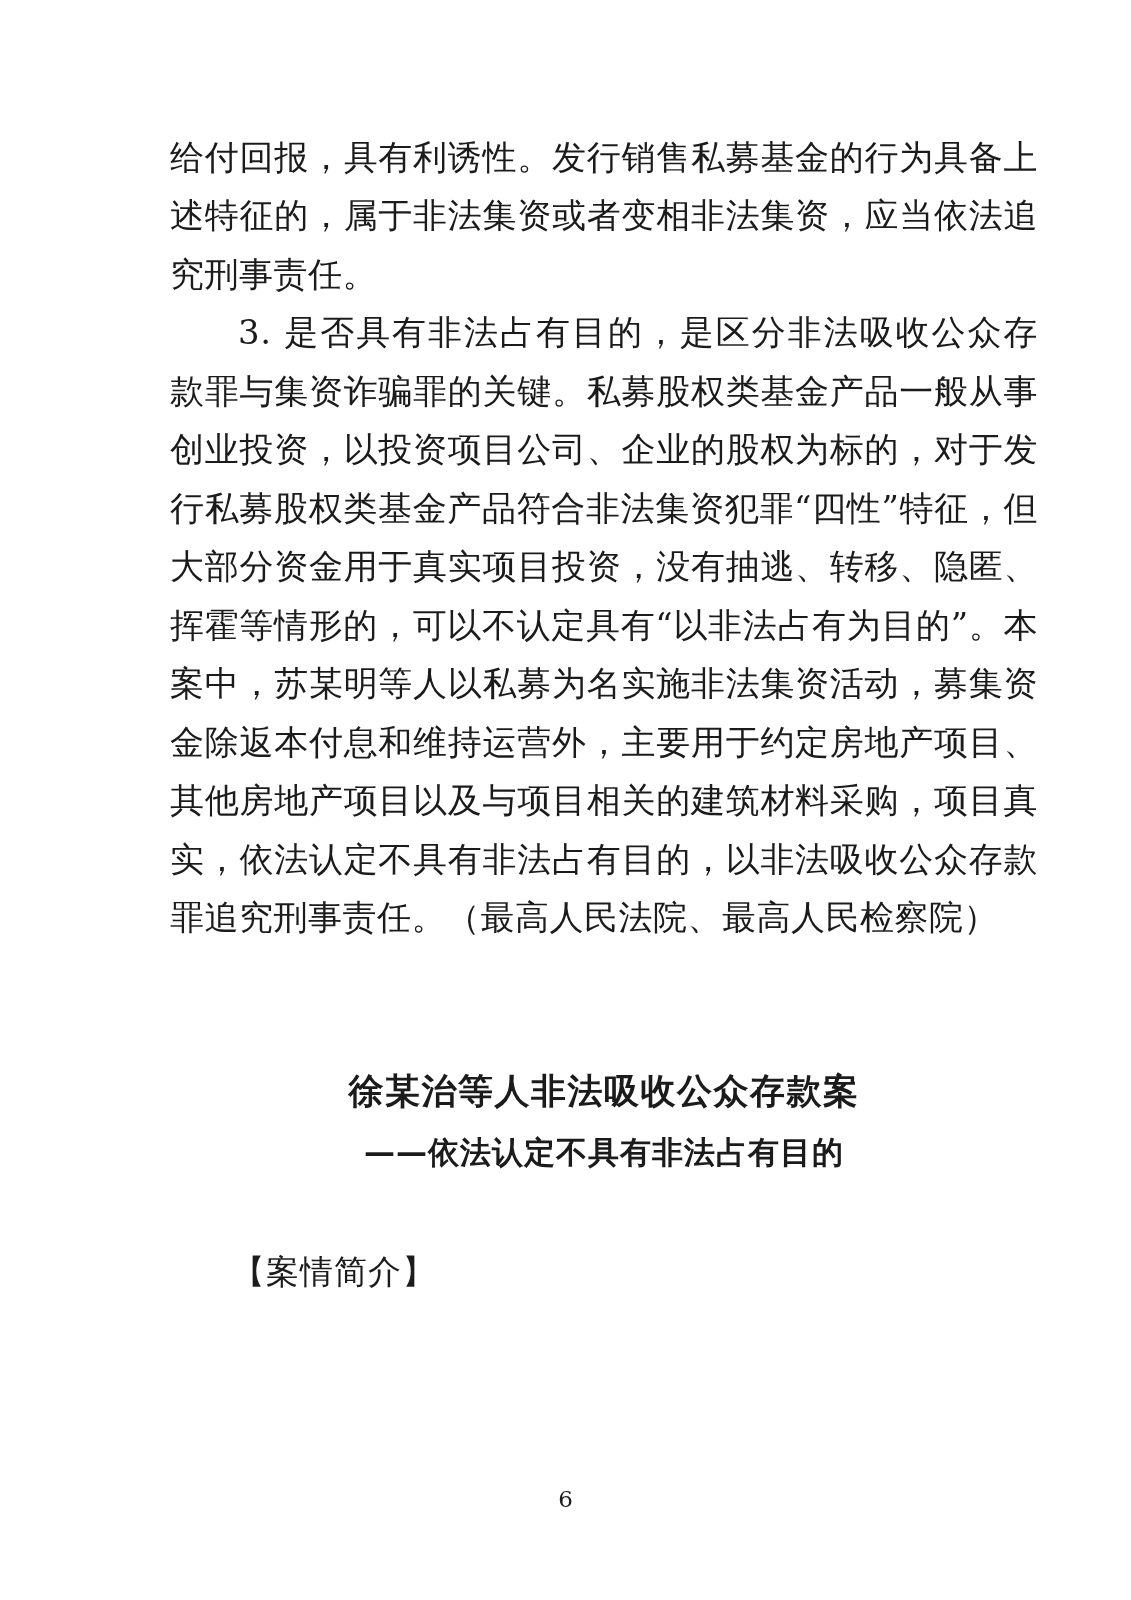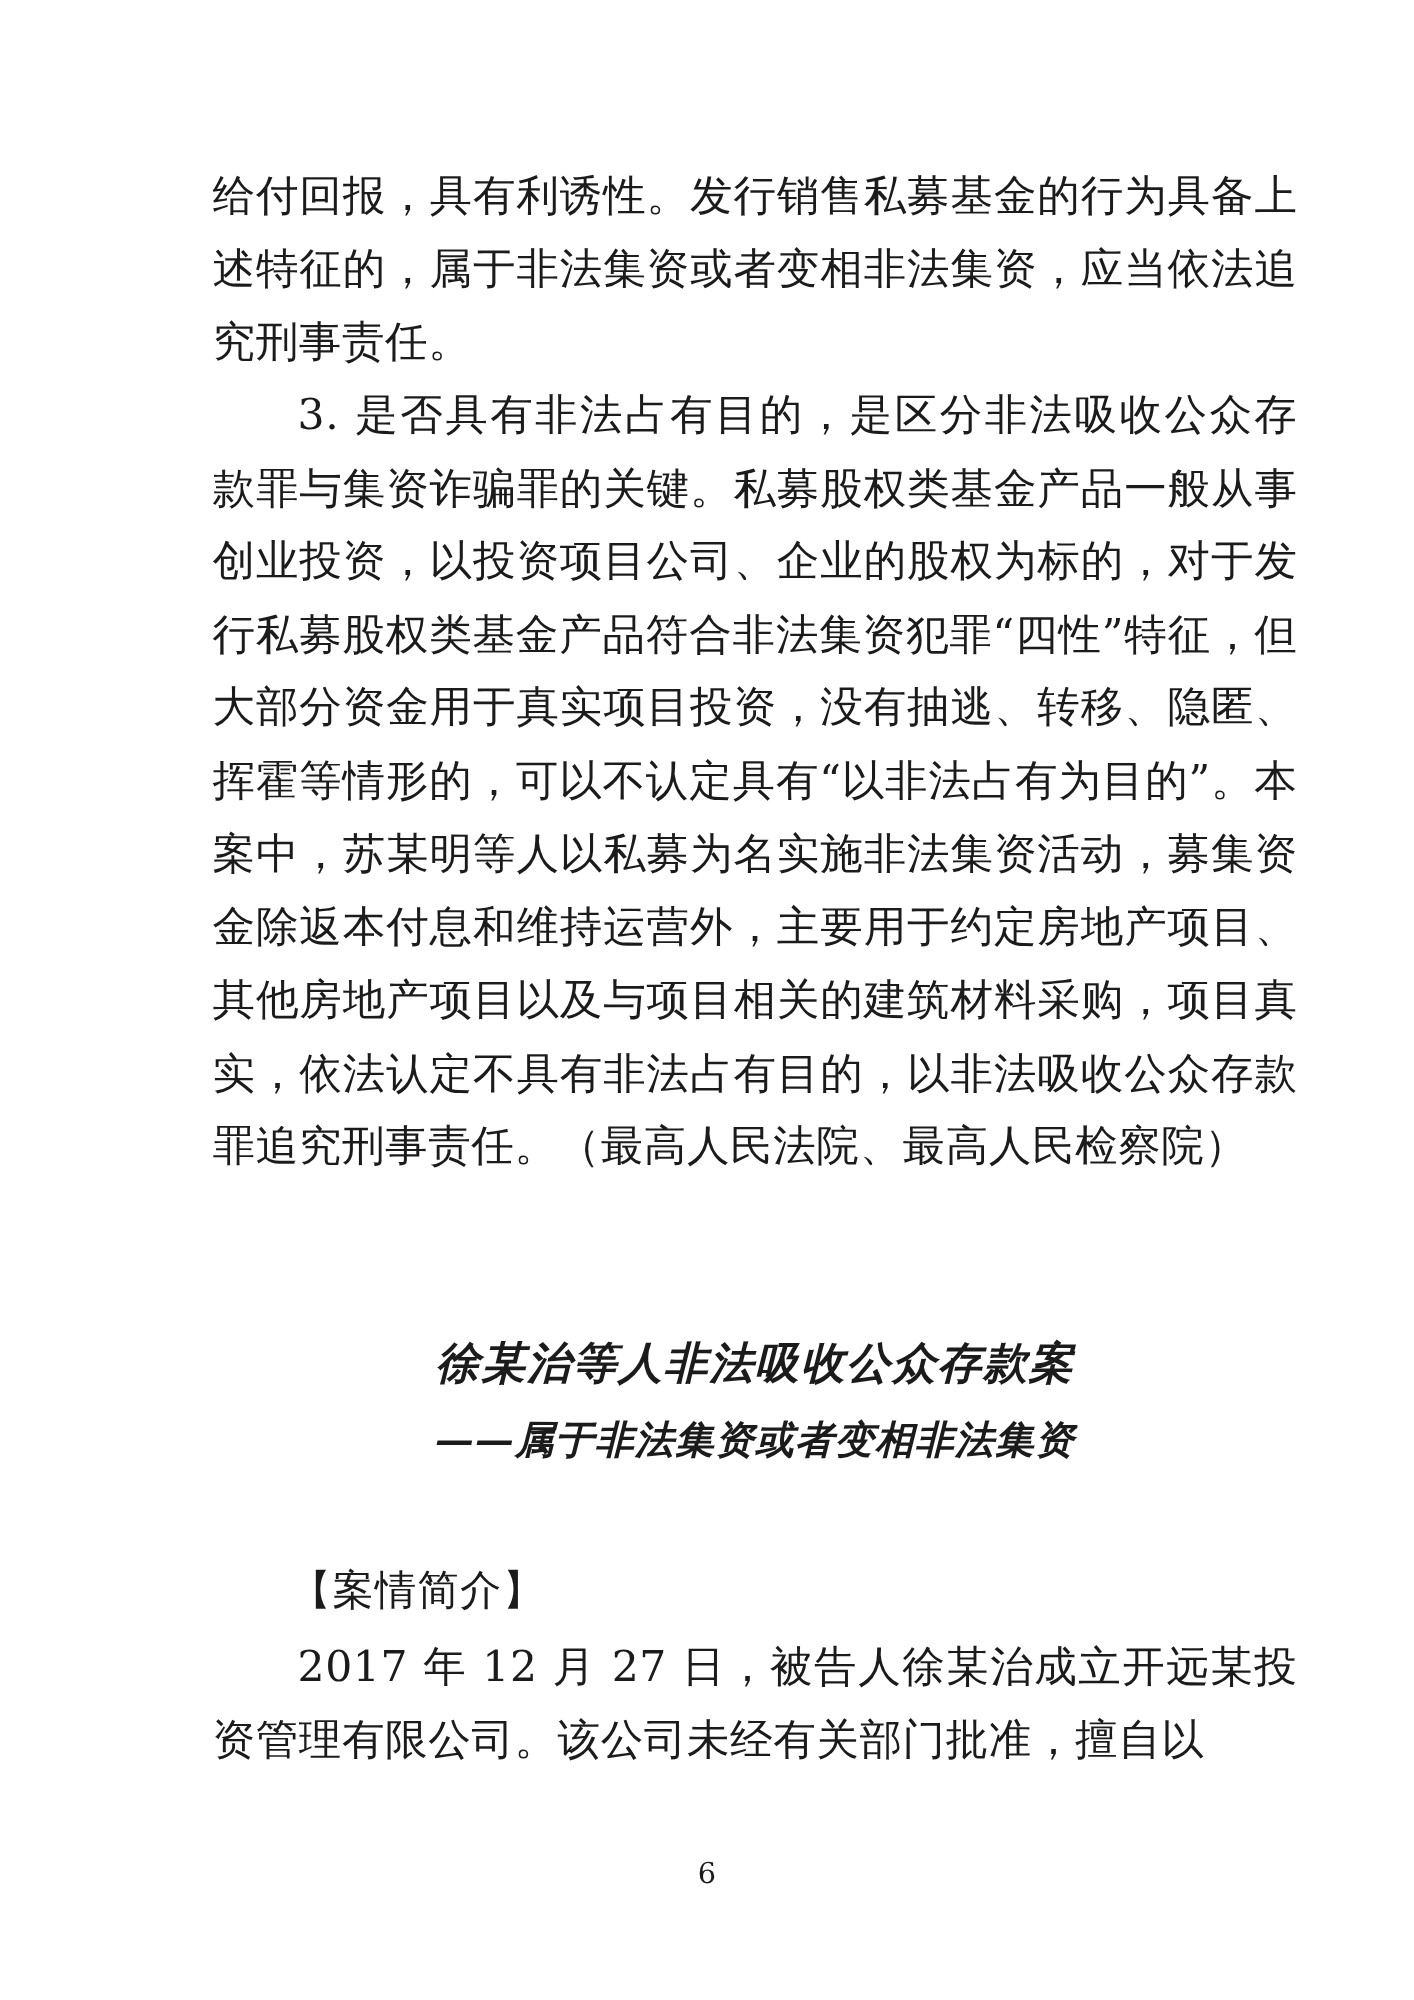--- a/index.html
+++ b/index.html
@@ -30,21 +30,20 @@
     text-justify: inter-ideograph;
     letter-spacing: 0.5px;
     margin: 0;
   }
   .para.indent {
     text-indent: 68px;
   }
   .case-title-wrap {
     margin-top: 118px;
     text-align: center;
-    font-style: italic;
   }
   .case-title {
     font-size: 35px;
     font-weight: bold;
     letter-spacing: 1.5px;
     line-height: 1.5;
   }
   .case-subtitle {
     font-size: 31px;
     font-weight: bold;
@@ -75,22 +74,21 @@
 <body>
 
 <div class="page">
 
   <p class="para">给付回报，具有利诱性。发行销售私募基金的行为具备上述特征的，属于非法集资或者变相非法集资，应当依法追究刑事责任。</p>
 
   <p class="para indent">3. 是否具有非法占有目的，是区分非法吸收公众存款罪与集资诈骗罪的关键。私募股权类基金产品一般从事创业投资，以投资项目公司、企业的股权为标的，对于发行私募股权类基金产品符合非法集资犯罪“四性”特征，但大部分资金用于真实项目投资，没有抽逃、转移、隐匿、挥霍等情形的，可以不认定具有“以非法占有为目的”。本案中，苏某明等人以私募为名实施非法集资活动，募集资金除返本付息和维持运营外，主要用于约定房地产项目、其他房地产项目以及与项目相关的建筑材料采购，项目真实，依法认定不具有非法占有目的，以非法吸收公众存款罪追究刑事责任。（最高人民法院、最高人民检察院）</p>
 
   <div class="case-title-wrap">
     <div class="case-title">徐某治等人非法吸收公众存款案</div>
-    <div class="case-subtitle">——属于非法集资或者变相非法集资</div>
+    <div class="case-subtitle">——依法认定不具有非法占有目的</div>
   </div>
 
   <div class="section-heading">【案情简介】</div>
 
-  <p class="para indent">2017 年 12 月 27 日，被告人徐某治成立开远某投资管理有限公司。该公司未经有关部门批准，擅自以</p>
 
 </div>
 
 <div class="page-number">6</div>
 
 </body></html>

